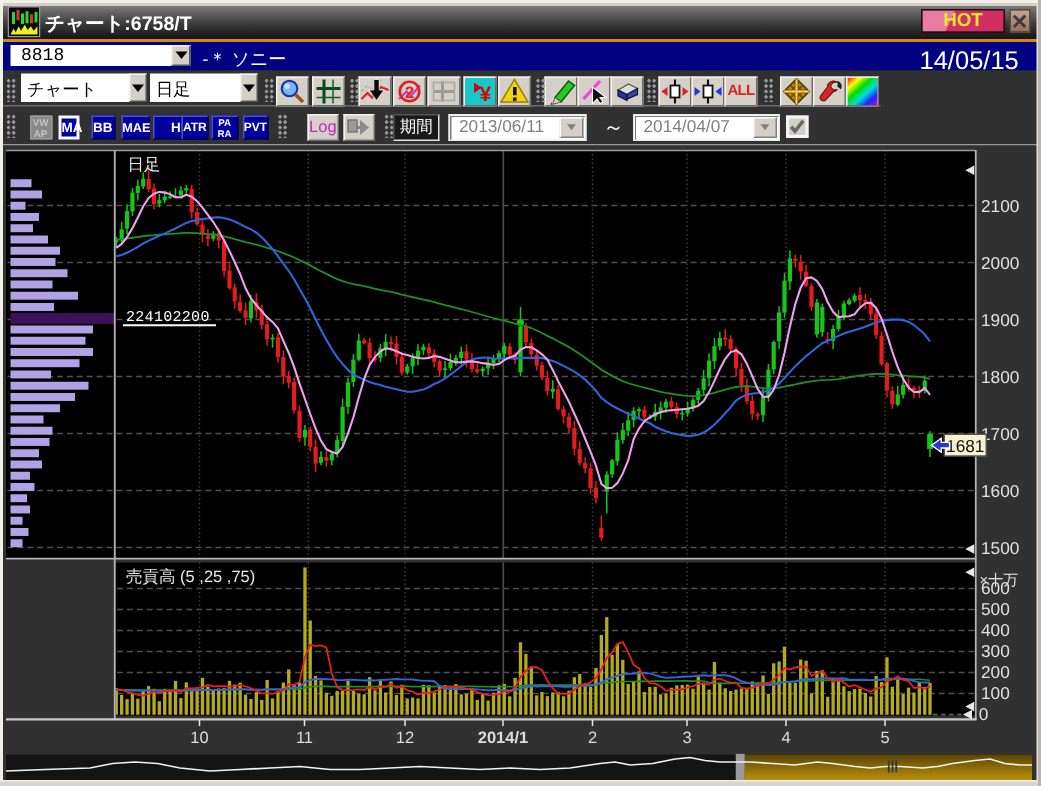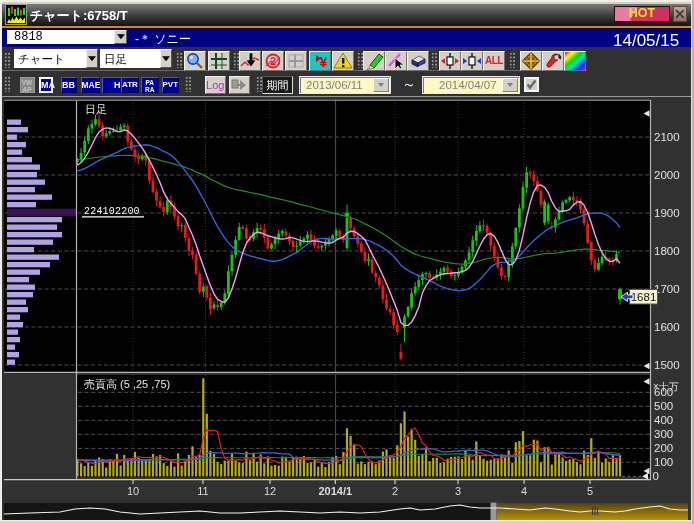--- a/index.html
+++ b/index.html
@@ -4,21 +4,21 @@
 *{margin:0;padding:0;box-sizing:border-box;}
 body{font-family:"Liberation Sans",sans-serif;width:694px;height:524px;overflow:hidden;background:#313131;}
 #win{position:relative;width:694px;height:524px;}
 .abs{position:absolute;}
 .btn3{position:absolute;background:#d4d0c8;border-top:1px solid #f4f2ee;border-left:1px solid #f4f2ee;border-right:1px solid #6e6e6e;border-bottom:1px solid #6e6e6e;}
 .grip{position:absolute;width:7px;height:16px;background-image:radial-gradient(circle,#9a9a9a 1px,transparent 1.1px);background-size:3.4px 3.6px;background-position:0 0;}
 .navybtn{position:absolute;background:#0000a0;border-top:1px solid #5050d0;border-left:1px solid #5050d0;border-right:1px solid #000050;border-bottom:1px solid #000050;color:#fff;text-align:center;font-weight:bold;}
 .combo{position:absolute;background:#fff;}
 .carr{position:absolute;background:#d4d0c8;border-top:1px solid #f4f2ee;border-left:1px solid #f4f2ee;border-right:1px solid #555;border-bottom:1px solid #555;}
 .carr:after{content:"";position:absolute;left:50%;top:50%;transform:translate(-50%,-30%);border:4px solid transparent;border-top:5px solid #000;}
-.dcombo{position:absolute;background:#fef9c3;border:1px solid #ececec;box-shadow:inset 1px 1px 0 #7a7a7a;color:#808080;font-size:11.5px;line-height:17px;}
+.dcombo{position:absolute;background:#ffffff;border:1px solid #ececec;box-shadow:inset 1px 1px 0 #7a7a7a;color:#808080;font-size:11.5px;line-height:17px;}
 .dcombo .da{position:absolute;right:1px;top:1px;bottom:1px;width:16px;background:#d4d0c8;border-top:1px solid #fff;border-left:1px solid #fff;border-right:1px solid #808080;border-bottom:1px solid #808080;}
 .dcombo .da:after{content:"";position:absolute;left:50%;top:50%;transform:translate(-50%,-30%);border:3.5px solid transparent;border-top:4.5px solid #808080;}
 </style></head>
 <body>
 <div id="win">
 
   <div class="abs" style="left:0;top:0;width:694px;height:524px;background:#313131;border:2px solid #d8d4cc;border-top-color:#f2efe8;border-left-color:#f2efe8;"></div>
 
   <div class="abs" style="left:2px;top:2px;width:690px;height:2px;background:#d4d0c8;"></div>
   <div class="abs" style="left:2px;top:4px;width:690px;height:22px;background:linear-gradient(#7b7b7b,#3a3a3a 55%,#141414);"></div>
@@ -166,21 +166,21 @@
   <div class="btn3" style="left:229px;top:76px;width:21px;height:18px;">
     <svg width="19" height="16" viewBox="0 0 19 16">
         <path d="M3 10 h7 v-4 l6 5 -6 5 v-4 h-7 Z" fill="#8a8a8a" transform="translate(0,-3)"></path>
         <rect x="2" y="3" width="6" height="8" fill="#9a9a9a" stroke="#777"></rect>
       </svg>
   </div>
   <div class="grip" style="left:256px;top:76px;"></div>
   <div class="abs" style="left:262px;top:75.5px;width:31px;height:18px;background:#1a1a1a;border-top:1px solid #555;border-left:1px solid #555;border-right:1px solid #e0e0e0;border-bottom:1px solid #e0e0e0;color:#fff;font-size:11px;text-align:center;line-height:16px;">期間</div>
   <div class="dcombo" style="left:299px;top:76px;width:92px;height:18px;"><span style="padding-left:6px;">2013/06/11</span><span class="da"></span></div>
   <div class="abs" style="left:402px;top:76px;color:#fff;font-size:14px;">～</div>
-  <div class="dcombo" style="left:422px;top:76px;width:98px;height:18px;"><span style="padding-left:16px;">2014/04/07</span><span class="da"></span></div>
+  <div class="dcombo" style="left:422px;top:76px;width:98px;height:18px;"><span style="padding-left:6px;">2014/04/07</span><span class="da"></span></div>
   <div class="abs" style="left:524px;top:77px;width:15px;height:15px;background:#d4d0c8;border:2px solid #f4f4f4;">
     <svg width="11" height="11" viewBox="0 0 11 11" style="display:block">
         <path d="M1.5 5.5 L4 8.5 L9.5 1.5" stroke="#686868" stroke-width="2.4" fill="none"></path>
       </svg>
   </div>
 
   <div class="abs" style="left:2px;top:96px;width:690px;height:1.2px;background:#9a9a9a;"></div>
   <svg class="abs" style="left:0;top:0;" width="694" height="524" viewBox="0 0 694 524" font-family="Liberation Sans, sans-serif">
 <rect x="2" y="97" width="690" height="423" fill="#313131"></rect>
 <rect x="4" y="100" width="72" height="272" fill="#000"></rect>

